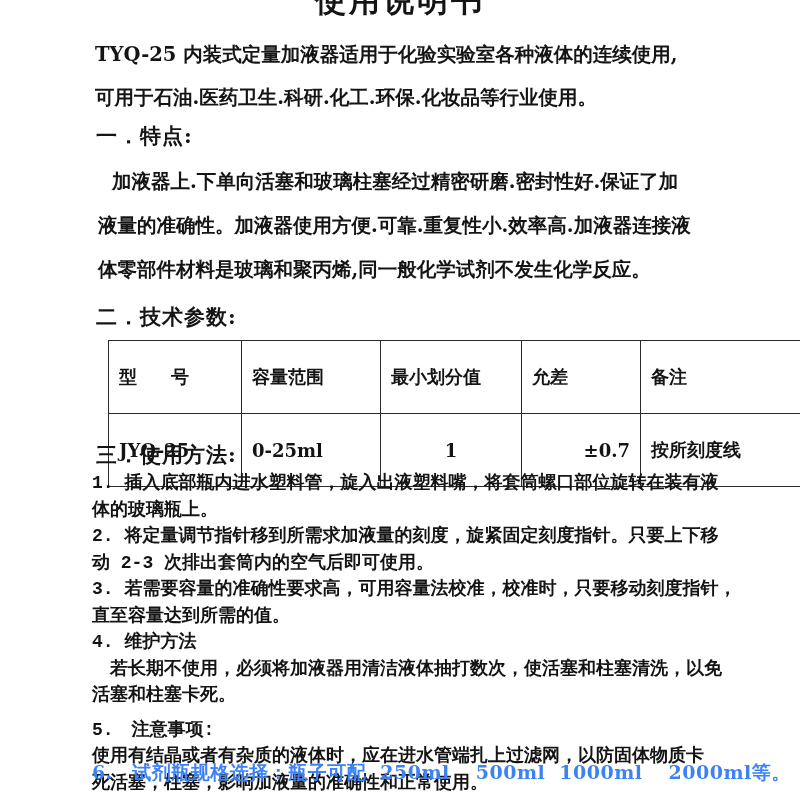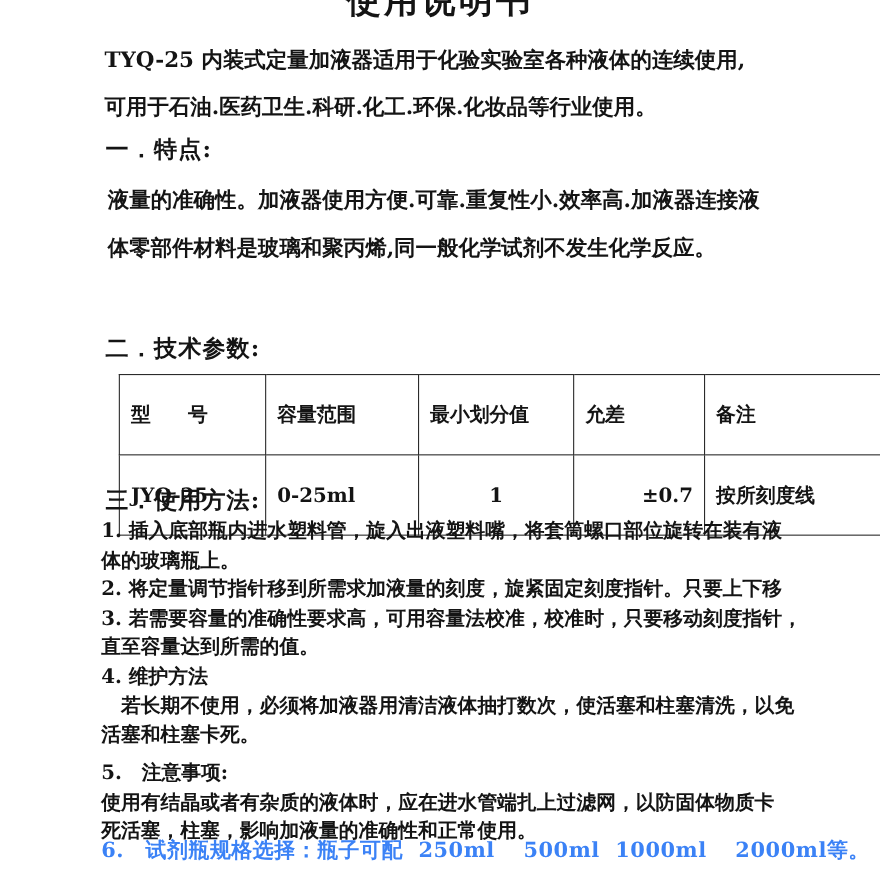--- a/index.html
+++ b/index.html
@@ -115,20 +115,21 @@
   
   .usage {
     position: absolute;
     top: 470px;
     left: 92px;
     width: 630px;
     font-size: 18px;
     font-weight: 700;
     line-height: 26.5px;
     color: #141414;
+    font-family: Liberation Mono, monospace;
   }
   .usage .line { white-space: nowrap; }
   .usage .gap-before { margin-top: 8px; }
 
   .last-line {
     position: absolute;
     top: 760px;
     left: 92px;
     width: 640px;
     font-size: 19px;
@@ -148,20 +149,21 @@
   <div class="doc-title">使用说明书</div>
 
   <div class="intro">
     <div>TYQ-25 内装式定量加液器适用于化验实验室各种液体的连续使用,</div>
     <div>可用于石油.医药卫生.科研.化工.环保.化妆品等行业使用。</div>
   </div>
 
   <div class="sec-head" id="sec1-head">一．特点:</div>
 
   <div class="features">
+    <div class="indent1">加液器上.下单向活塞和玻璃柱塞经过精密研磨.密封性好.保证了加</div>
     <div>液量的准确性。加液器使用方便.可靠.重复性小.效率高.加液器连接液</div>
     <div>体零部件材料是玻璃和聚丙烯,同一般化学试剂不发生化学反应。</div>
   </div>
 
   <div class="sec-head" id="sec2-head">二．技术参数:</div>
 
   <table class="spec-table">
     <tbody>
       <tr class="head-row">
         <td class="c0">
@@ -186,20 +188,21 @@
 
   <div class="sec-head" id="sec3-head">三．使用方法:</div>
 
   <div class="usage">
     <div>
       <div class="line">1. 插入底部瓶内进水塑料管，旋入出液塑料嘴，将套筒螺口部位旋转在装有液</div>
       <div class="line">体的玻璃瓶上。</div>
     </div>
     <div>
       <div class="line">2. 将定量调节指针移到所需求加液量的刻度，旋紧固定刻度指针。只要上下移</div>
+      <div class="line">动 2-3 次排出套筒内的空气后即可使用。</div>
     </div>
     <div>
       <div class="line">3. 若需要容量的准确性要求高，可用容量法校准，校准时，只要移动刻度指针，</div>
       <div class="line">直至容量达到所需的值。</div>
     </div>
     <div>
       <div class="line">4. 维护方法</div>
       <div class="line">　若长期不使用，必须将加液器用清洁液体抽打数次，使活塞和柱塞清洗，以免</div>
       <div class="line">活塞和柱塞卡死。</div>
     </div>

